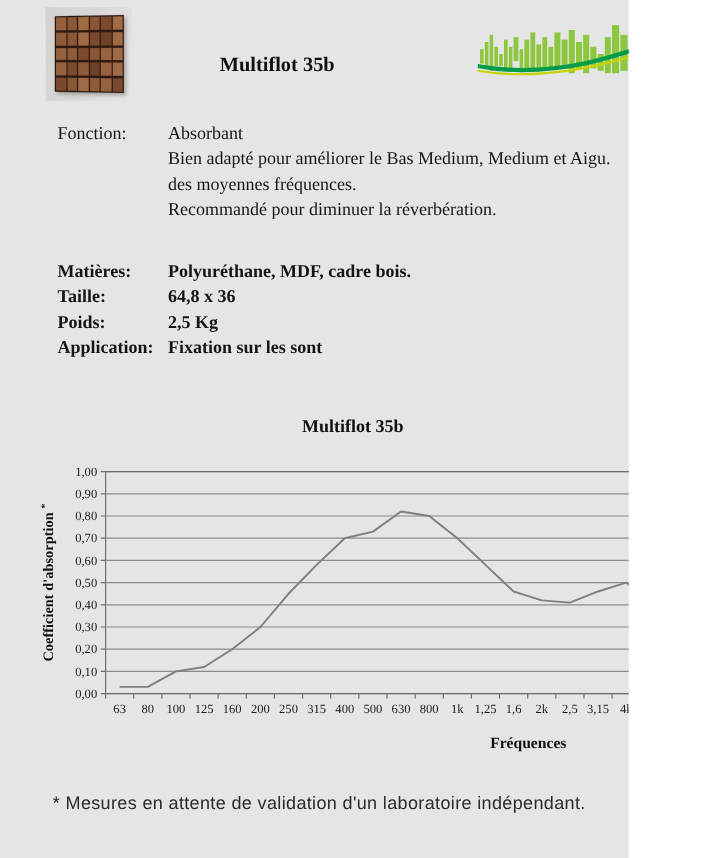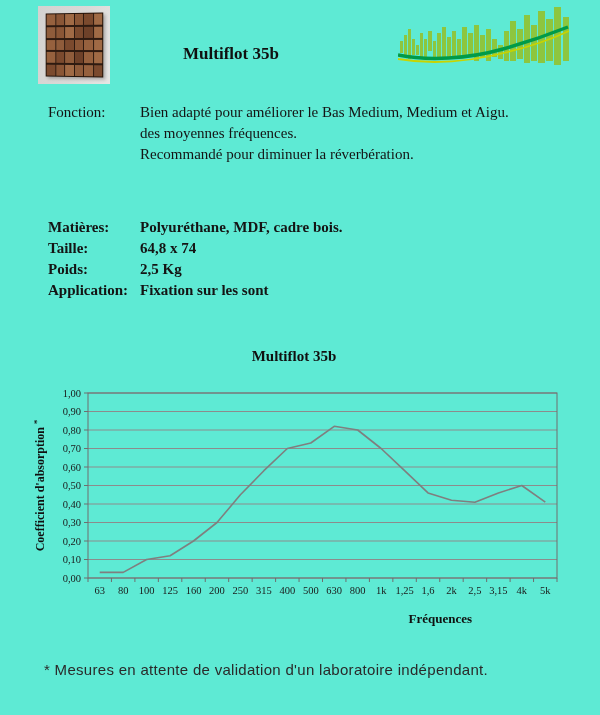--- a/index.html
+++ b/index.html
@@ -1,17 +1,17 @@
 <!DOCTYPE html>
 <html><head>
 <meta charset="utf-8">
 <style>
   html,body{margin:0;padding:0;background:#ffffff;}
   .page{
-    position:relative;width:600px;height:715px;background:#5eead4;
+    position:relative;width:524px;height:715px;background:#e5e5e5;
     font-family:"Liberation Serif",serif;color:#141414;overflow:hidden;
   }
   
   .product-photo{
     position:absolute;left:38px;top:6px;width:72px;height:78px;
     background:linear-gradient(105deg,#d4d2d0 0%,#dbd9d7 55%,#e8e6e4 100%);
     display:flex;align-items:center;justify-content:center;
   }
   .panel-grid{
     width:56px;height:62px;background:#2e1a10;border:1px solid #241208;
@@ -131,34 +131,35 @@
       <rect x="156" y="2" width="7" height="58" fill="#8dc63f"></rect>
         <rect x="165" y="12" width="6" height="44" fill="#8dc63f"></rect>
     </g>
     <path id="logo-swoosh-dark" d="M0,50 C30,56 70,54 105,44 C130,37 150,30 170,22" fill="none" stroke-width="3.5" stroke="#009b48"></path>
     <path id="logo-swoosh-light" d="M0,54 C35,60 75,56 110,47 C138,40 156,33 171,26" fill="none" stroke-width="1.8" stroke="#c8d400"></path>
   </svg>
 
   <div class="fonction-row">
     <div class="label">Fonction:</div>
     <div class="value">
+      <div>Absorbant</div>
       <div>Bien adapté pour améliorer le Bas Medium, Medium et Aigu.</div>
       <div>des moyennes fréquences.</div>
       <div>Recommandé pour diminuer la réverbération.</div>
     </div>
   </div>
 
   <div class="specs">
     <div class="spec-row">
       <div class="label">Matières:</div>
       <div class="value">Polyuréthane, MDF, cadre bois.</div>
     </div>
     <div class="spec-row">
       <div class="label">Taille:</div>
-      <div class="value">64,8 x 74</div>
+      <div class="value">64,8 x 36</div>
     </div>
     <div class="spec-row">
       <div class="label">Poids:</div>
       <div class="value">2,5 Kg</div>
     </div>
     <div class="spec-row">
       <div class="label">Application:</div>
       <div class="value">Fixation sur les sont</div>
     </div>
   </div>

